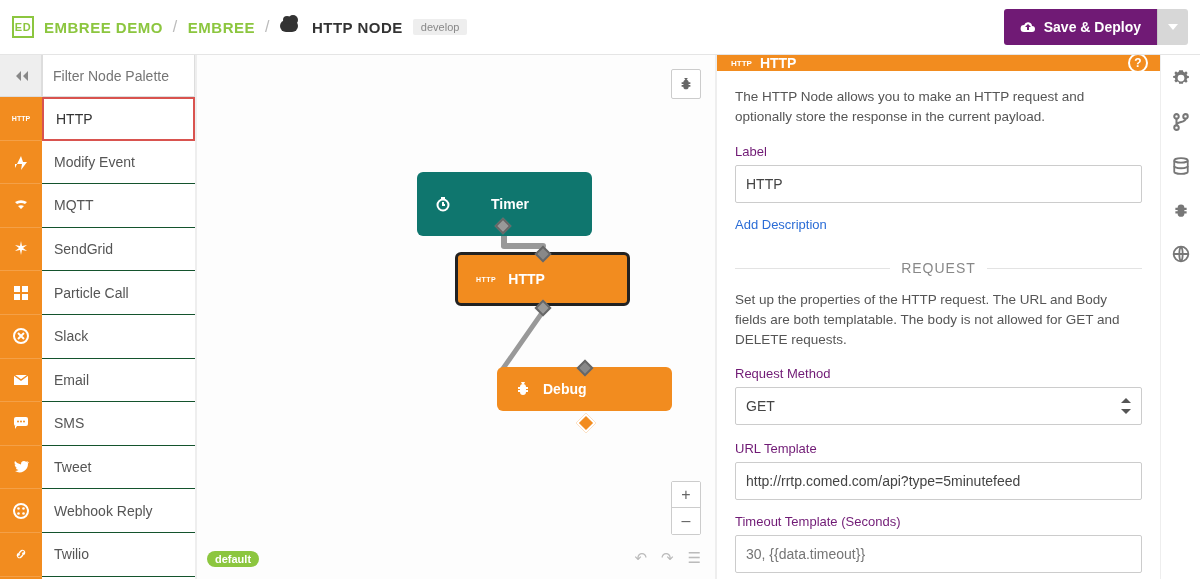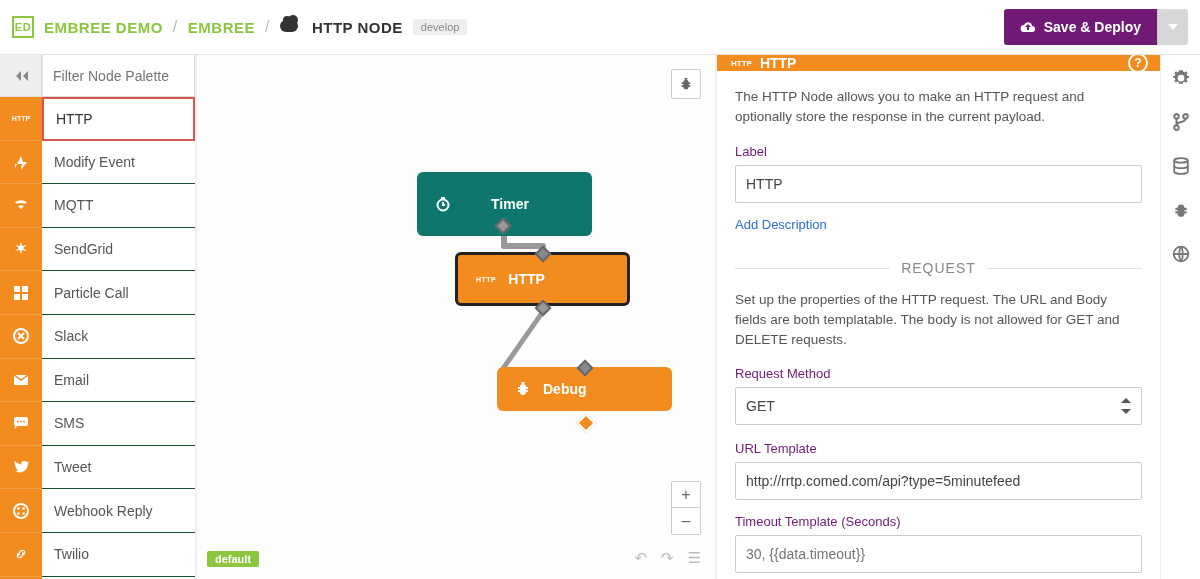--- a/index.html
+++ b/index.html
@@ -38,21 +38,21 @@
 .palette-item { height:43.6px; display:flex; align-items:center; padding:0 12px; font-size:14px; color:#555; border-bottom:1px solid #14532d; cursor:pointer; }
 .palette-item.selected { border:2px solid #d9534f; color:#333; }
 
 
 .canvas-wrap { flex:1; position:relative; background:#fdfdfd; }
 .canvas-wrap .bug-btn { position:absolute; top:14px; right:14px; width:30px; height:30px; border:1px solid #ccc; background:#fff; display:flex; align-items:center; justify-content:center; border-radius:2px; }
 .canvas-wrap .zoom { position:absolute; right:14px; bottom:44px; width:30px; display:flex; flex-direction:column; border:1px solid #ccc; border-radius:2px; background:#fff; }
 .canvas-wrap .zoom button { height:26px; border:none; background:#fff; font-size:16px; color:#666; border-bottom:1px solid #ccc; }
 .canvas-wrap .zoom button:last-child{border-bottom:none;}
 .canvas-wrap .bottom-tools { position:absolute; right:14px; bottom:12px; display:flex; gap:14px; color:#bbb; font-size:15px; }
-.default-badge { position:absolute; left:10px; bottom:12px; background:#8cc63f; color:#fff; font-size:11px; padding:2px 8px; border-radius:2px; font-weight:600; }
+.default-badge { position:absolute; left:10px; bottom:12px; background:#8cc63f; color:#fff; font-size:11px; padding:2px 8px; border-radius:8px; font-weight:600; }
 
 .node { position:absolute; border-radius:6px; color:#fff; font-weight:700; display:flex; align-items:center; padding:0 18px; gap:12px; }
 .node.timer { left:220px; top:117px; width:175px; height:64px; background:#0f766e;gap:40px; }
 .node.http  { left:258px; top:197px; width:175px; height:54px; background:#f28c1f; border:3px solid #222; }
 .node.debug { left:300px; top:312px; width:175px; height:44px; background:#f28c1f; }
 .node .tiny { font-size:7px; font-weight:900; letter-spacing:0.5px; }
 .port { position:absolute; width:12px; height:12px; background:#999; border:2px solid #666; transform:rotate(45deg); }
 .port.out-timer { left:300px; top:165px; }
 .port.in-http  { left:340px; top:193px; background:#888; }
 .port.out-http { left:340px; top:247px; }

